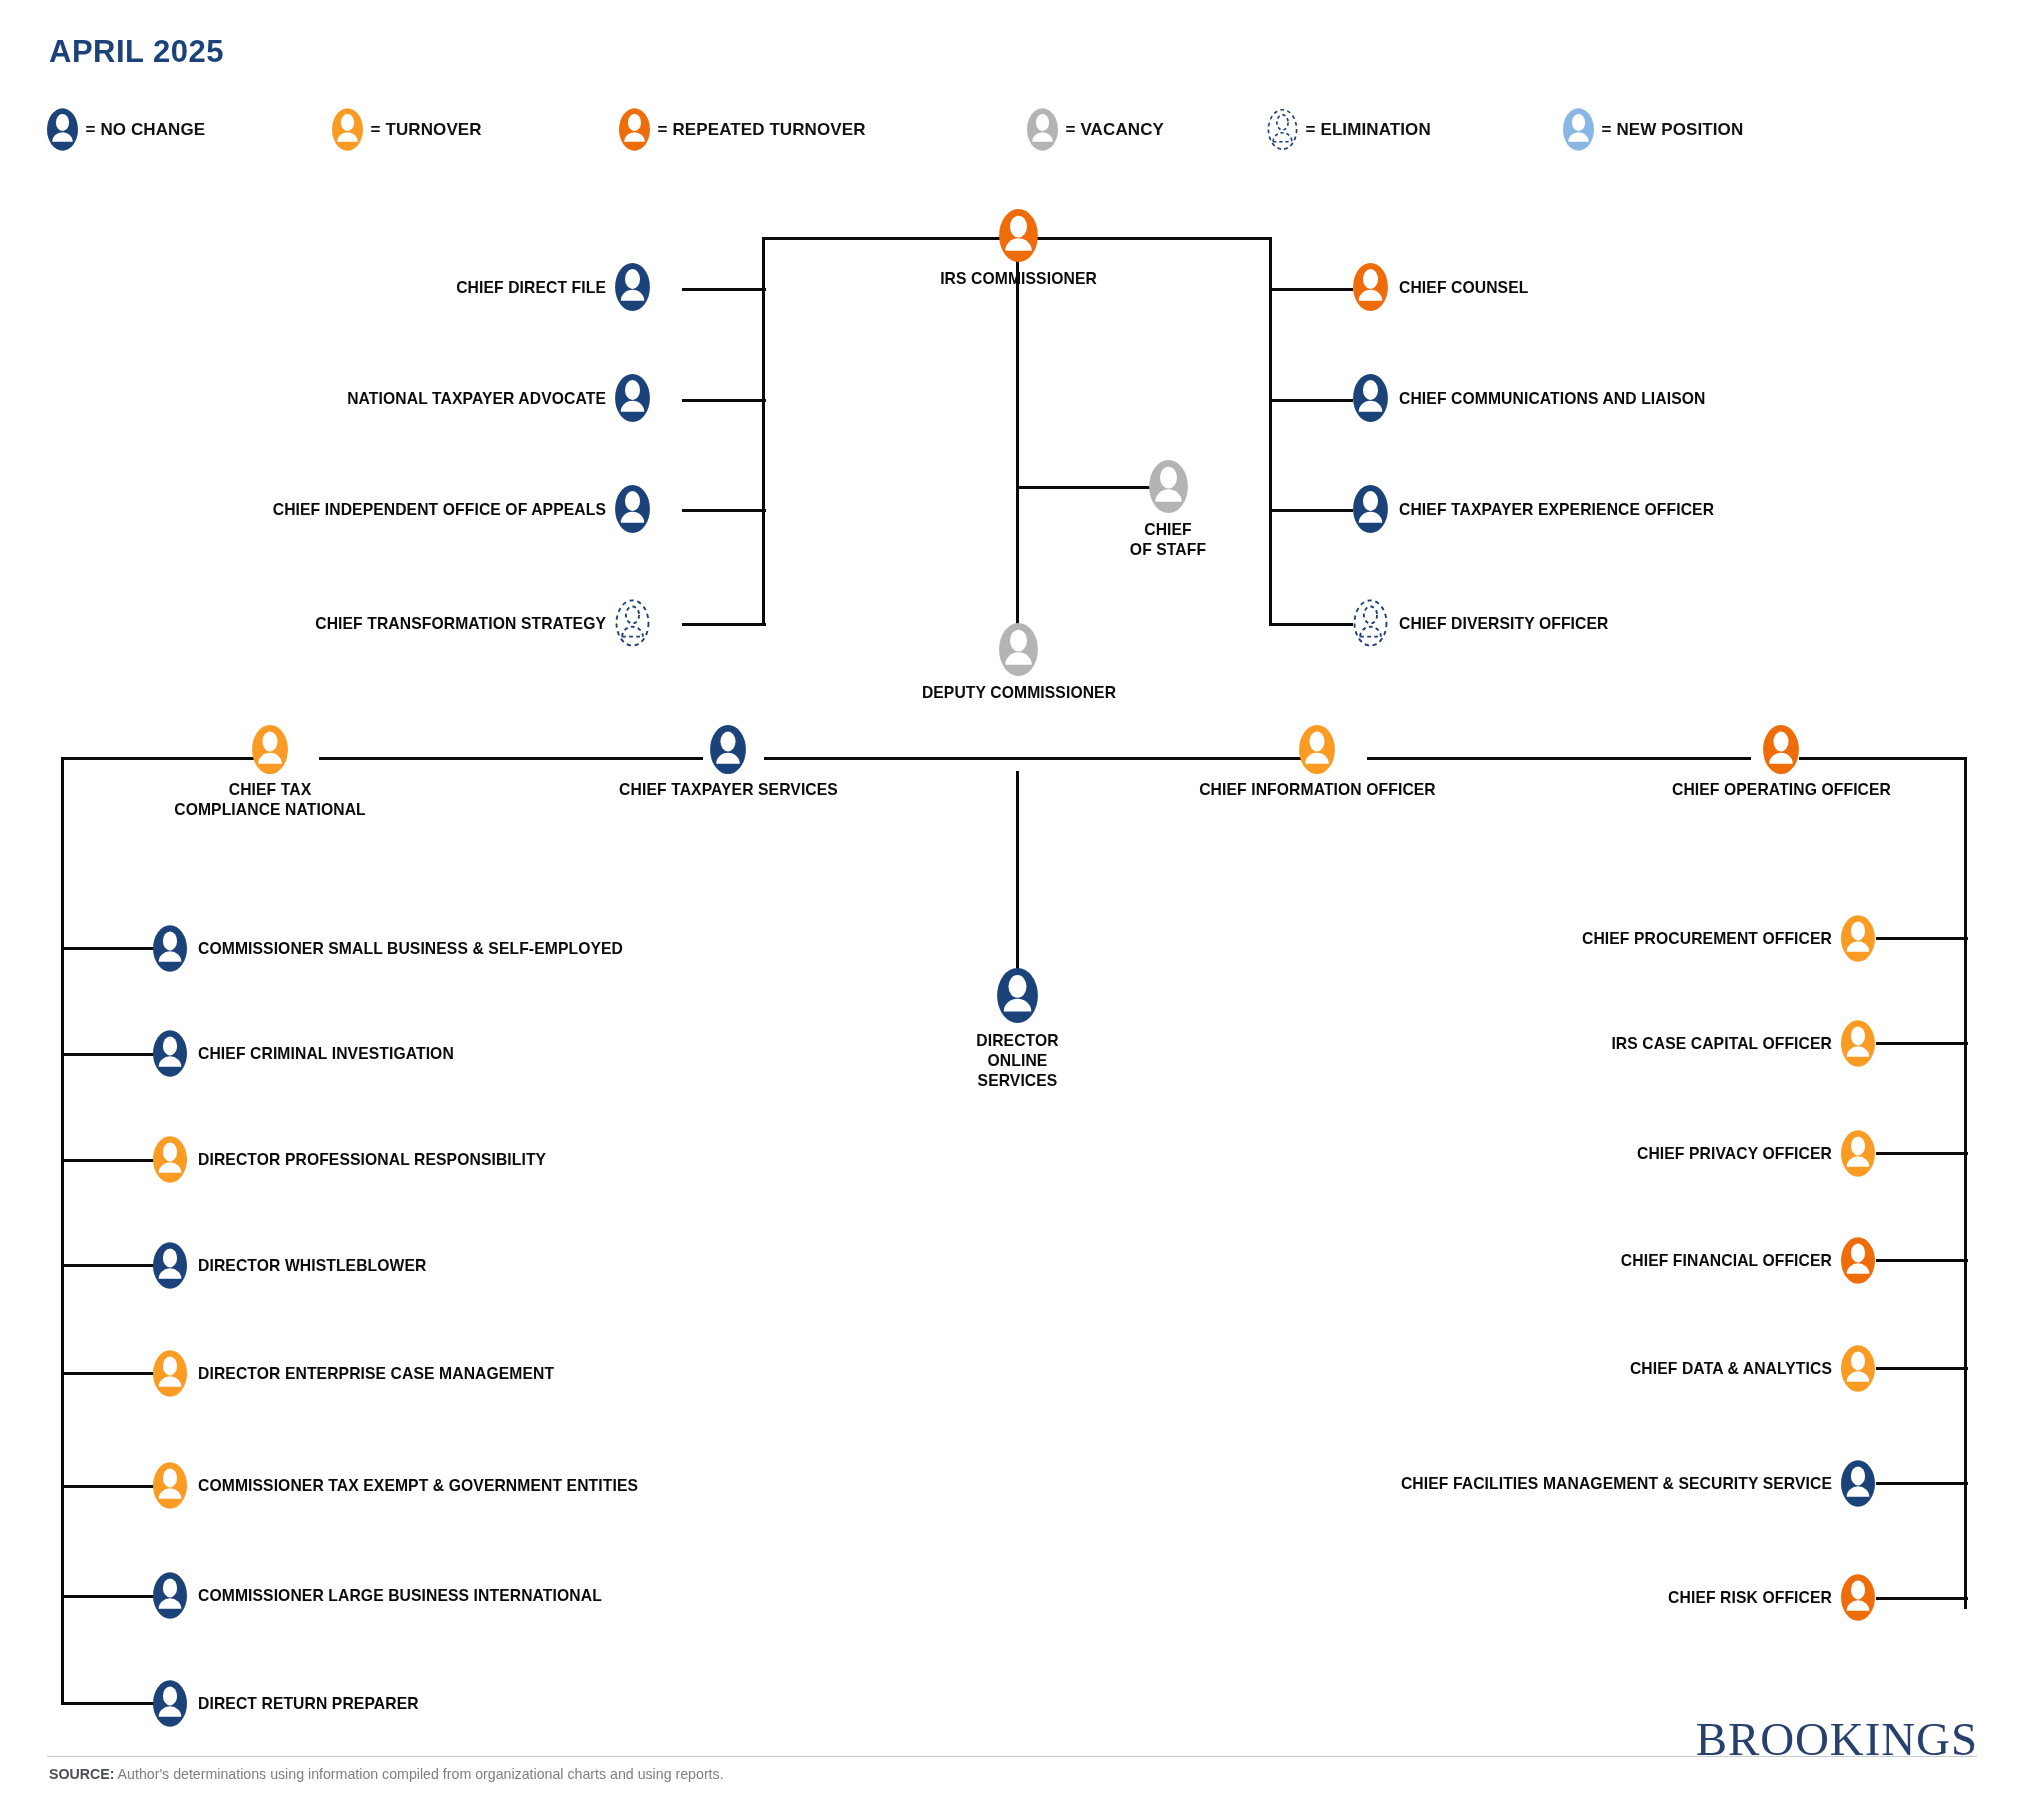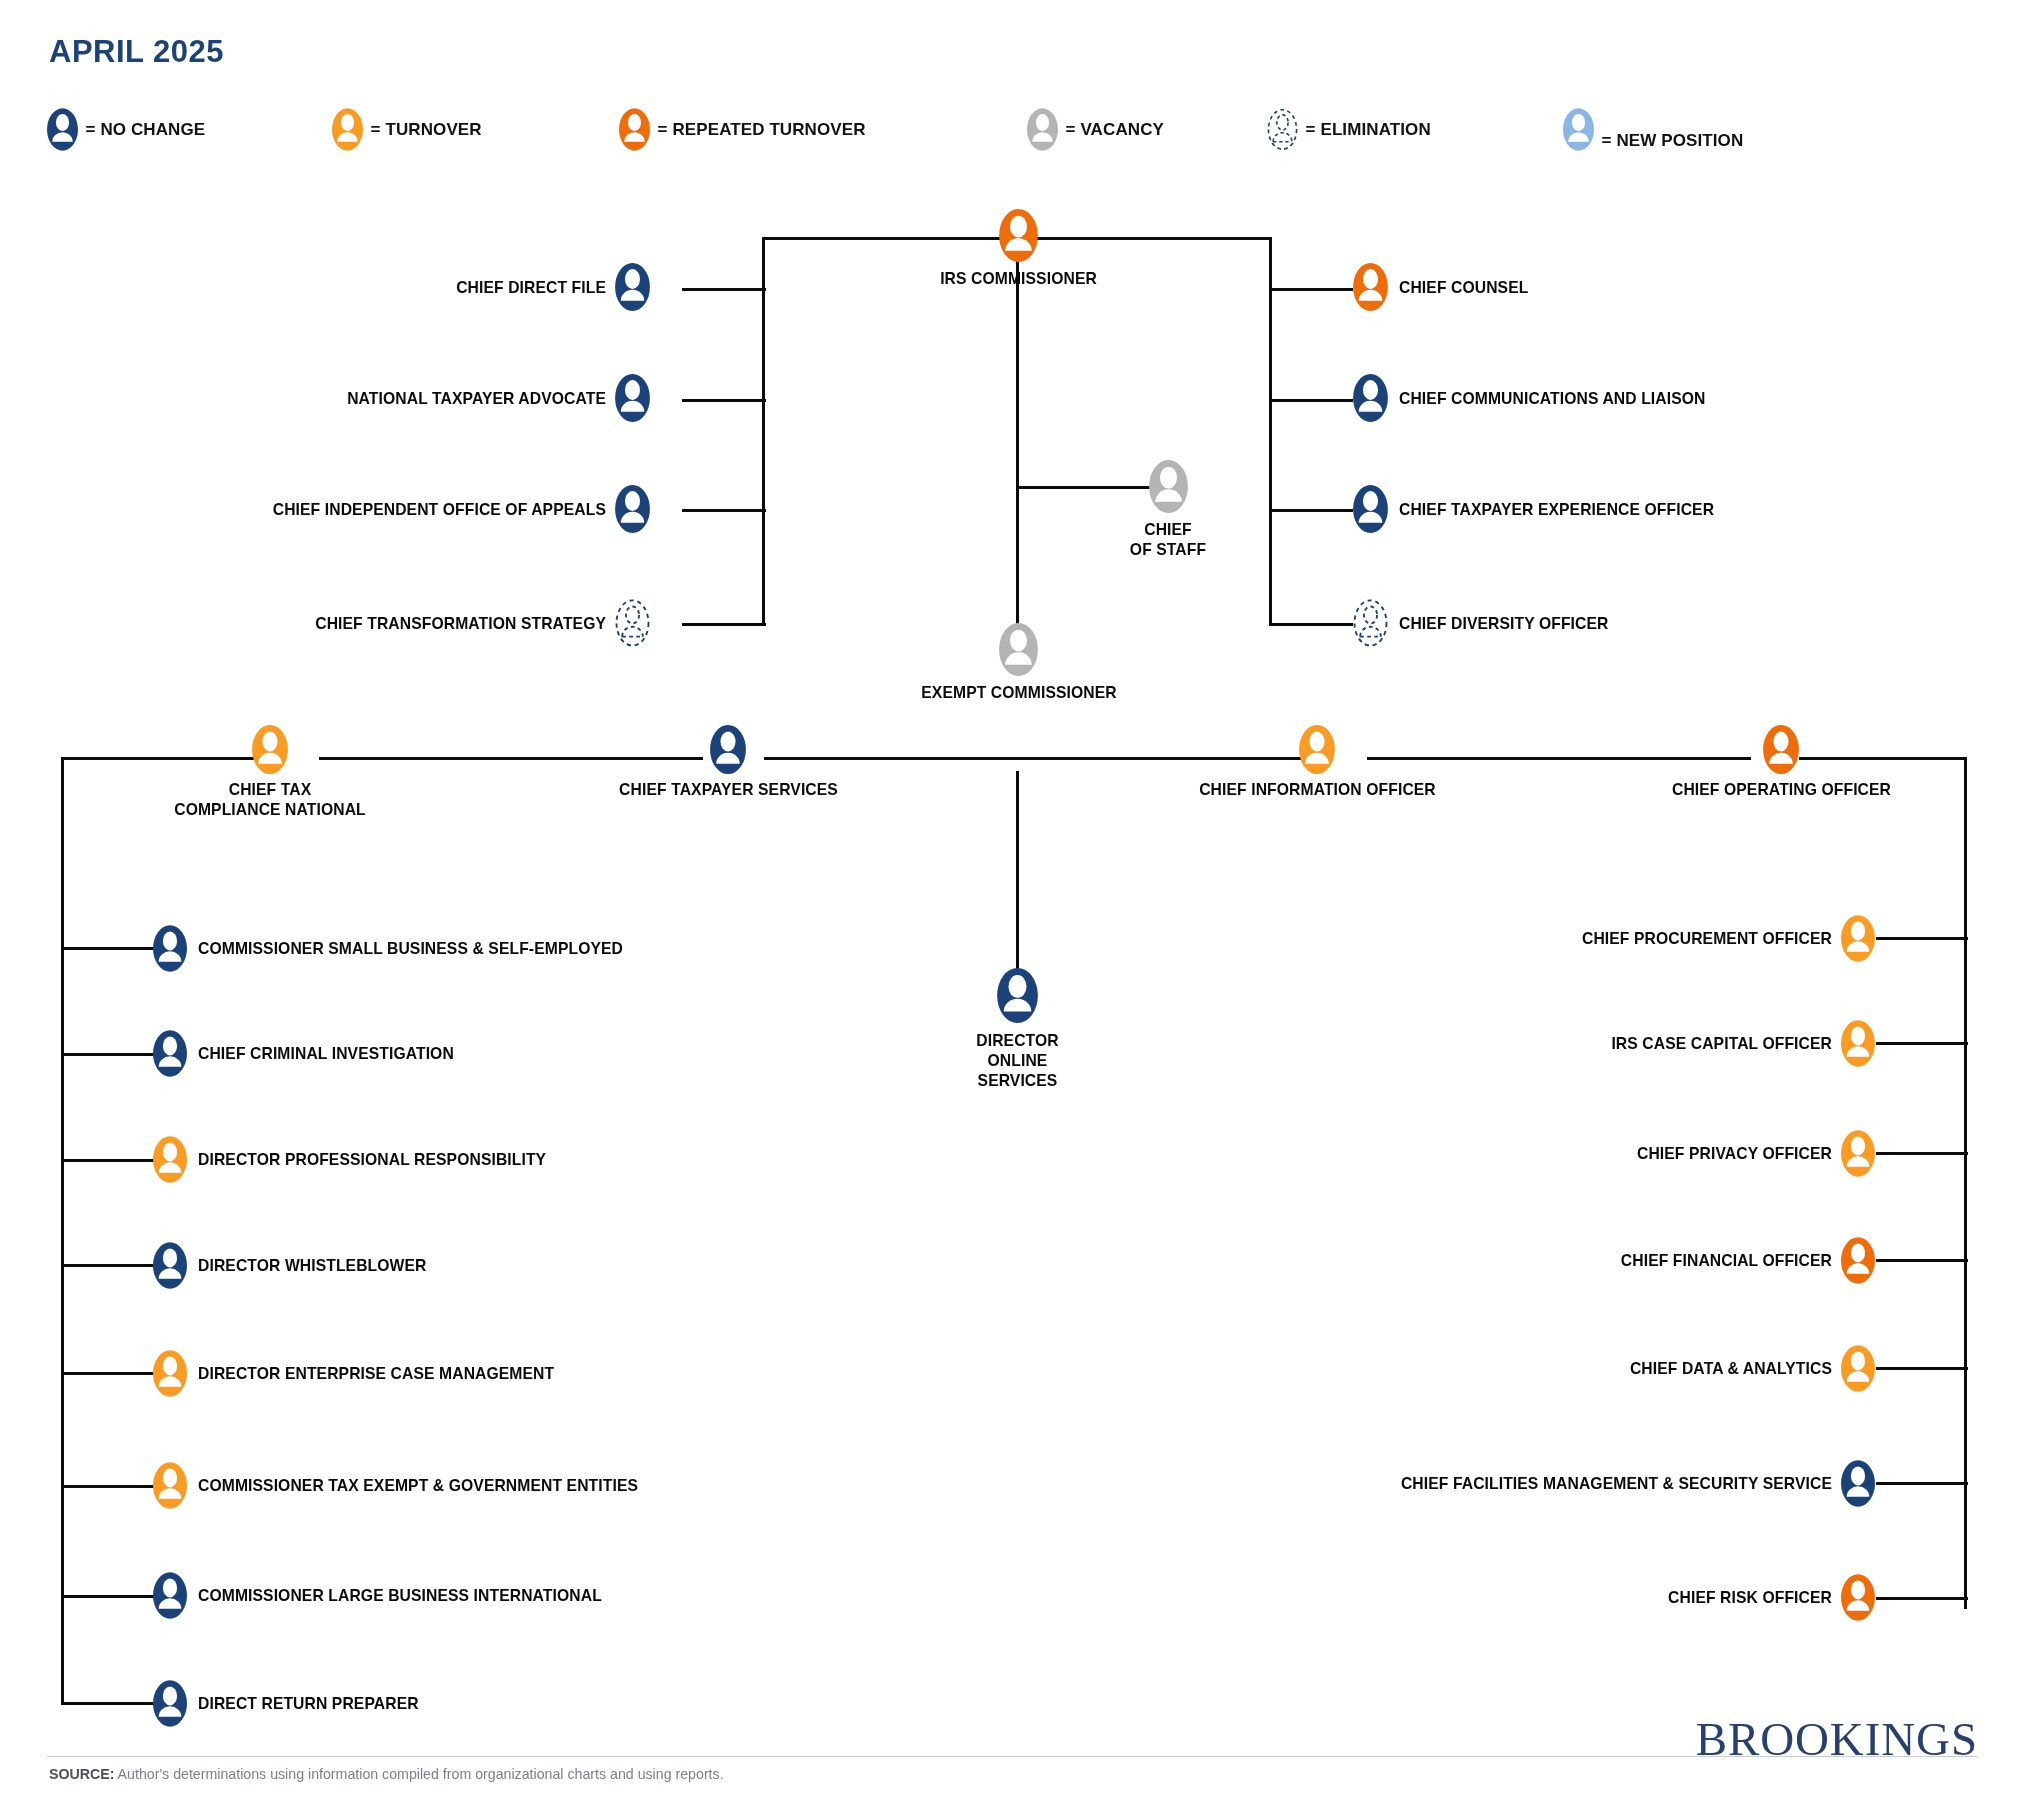--- a/index.html
+++ b/index.html
@@ -96,21 +96,21 @@
       <span class="pic" style="width: 31px; height: 43px;">
         <svg viewBox="0 0 66 90" aria-hidden="true">
           <ellipse cx="33" cy="45" rx="30" ry="42" fill="none" stroke="#1b4379" stroke-width="3.5" stroke-dasharray="8 7"></ellipse>
           <ellipse cx="33" cy="30" rx="12" ry="16" fill="none" stroke="#1b4379" stroke-width="3.5" stroke-dasharray="7 6"></ellipse>
           <path d="M13 71 a20 19 0 0 1 40 0" fill="none" stroke="#1b4379" stroke-width="3.5" stroke-dasharray="7 6"></path>
           <line x1="13" y1="71" x2="53" y2="71" stroke="#1b4379" stroke-width="3.5" stroke-dasharray="7 6"></line>
         </svg>
       </span>
       <span class="legend-eq">= ELIMINATION</span>
     </div>
-    <div class="legend-item" style="left: 1516px; align-items: flex-end;">
+    <div class="legend-item" style="left: 1516px;">
       <span class="pic" style="width: 31px; height: 43px;">
         <svg viewBox="0 0 66 90" aria-hidden="true">
           <ellipse cx="33" cy="45" rx="33" ry="45" fill="#8ab6e5"></ellipse>
           <ellipse cx="33" cy="30" rx="14" ry="18" fill="#fff"></ellipse>
           <path d="M11 71 a22 20 0 0 1 44 0 z" fill="#fff"></path>
         </svg>
       </span>
       <span class="legend-eq">= NEW POSITION</span>
     </div>
   </div>
@@ -190,21 +190,21 @@
   </div>
 
   <div class="node" style="left:999px;top:623px;">
     <span class="pic" style="width:39px;height:53px;">
       <svg viewBox="0 0 82 112" aria-hidden="true">
         <ellipse cx="41" cy="56" rx="41" ry="56" fill="#b4b4b4"></ellipse>
         <ellipse cx="41" cy="37" rx="18" ry="23" fill="#fff"></ellipse>
         <path d="M13 88 a28 26 0 0 1 56 0 z" fill="#fff"></path>
       </svg>
     </span>
-    <span class="lbl center" style="left:-142px;top:61px;width:324px;">EXEMPT COMMISSIONER</span>
+    <span class="lbl center" style="left:-142px;top:61px;width:324px;">DEPUTY COMMISSIONER</span>
   </div>
 
   <div class="node" style="left:615px;top:263px;">
     <span class="pic" style="width:35px;height:48px;">
       <svg viewBox="0 0 74 102" aria-hidden="true">
         <ellipse cx="37" cy="51" rx="37" ry="51" fill="#1b4379"></ellipse>
         <ellipse cx="37" cy="34" rx="16" ry="21" fill="#fff"></ellipse>
         <path d="M12 80 a25 23 0 0 1 50 0 z" fill="#fff"></path>
       </svg>
     </span>

